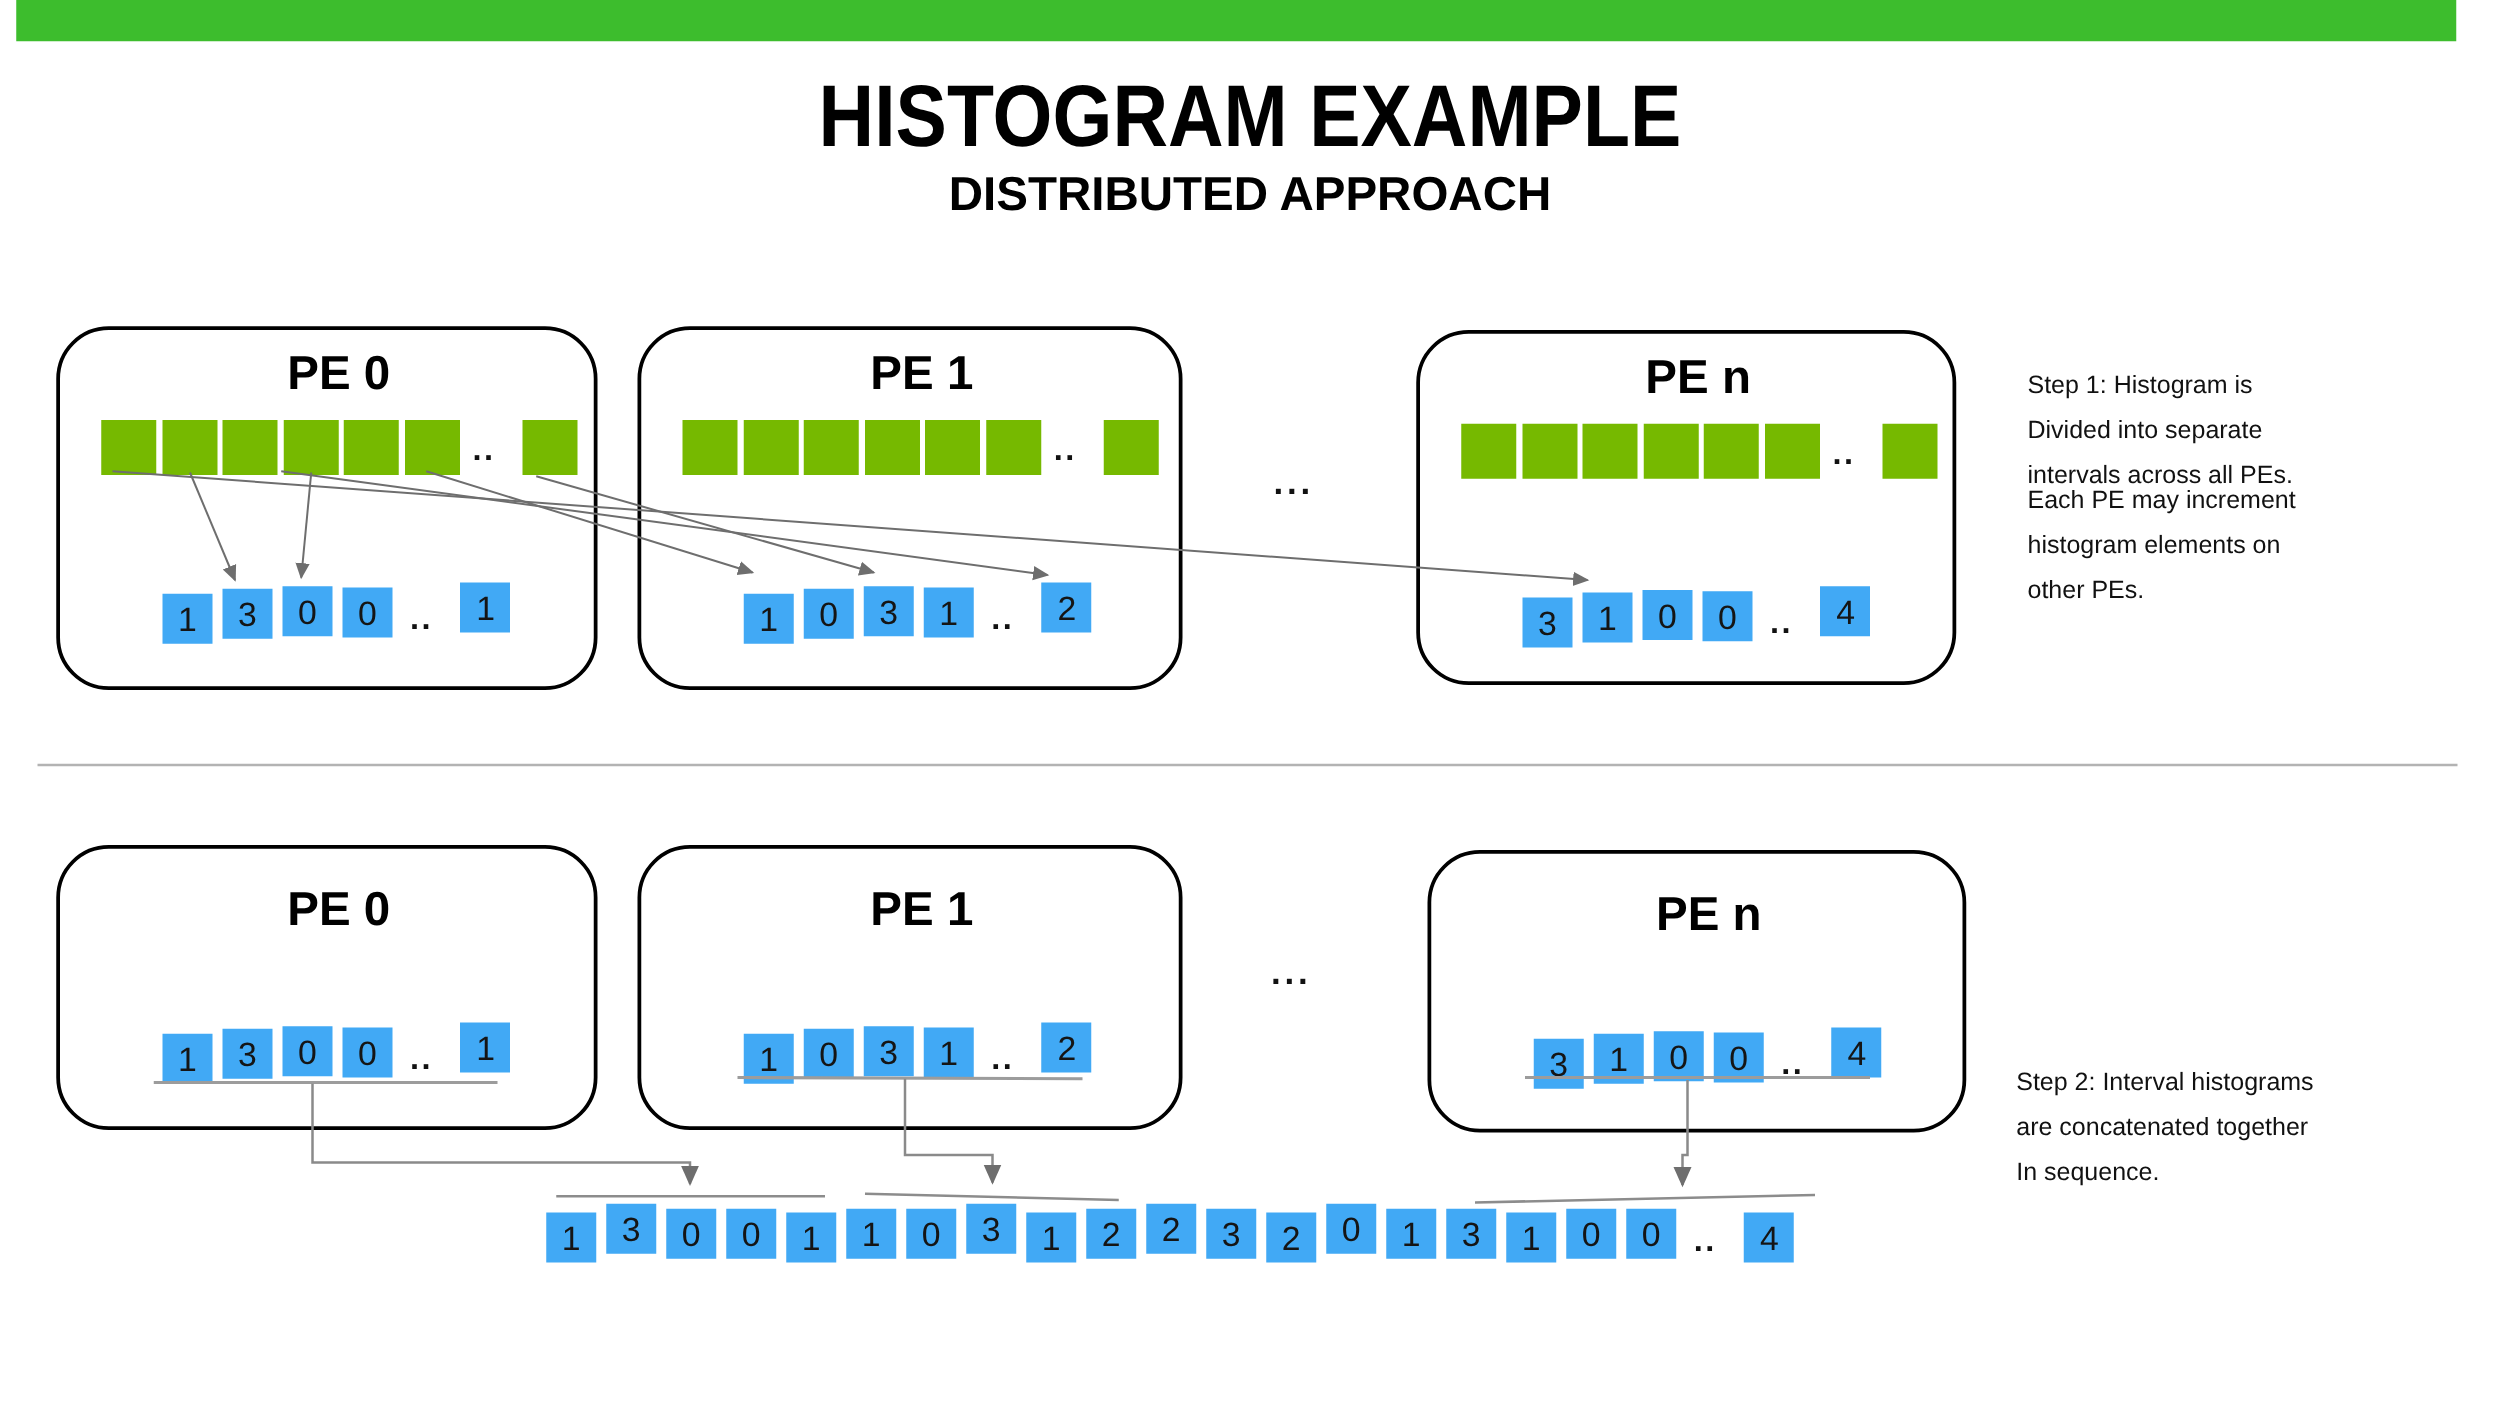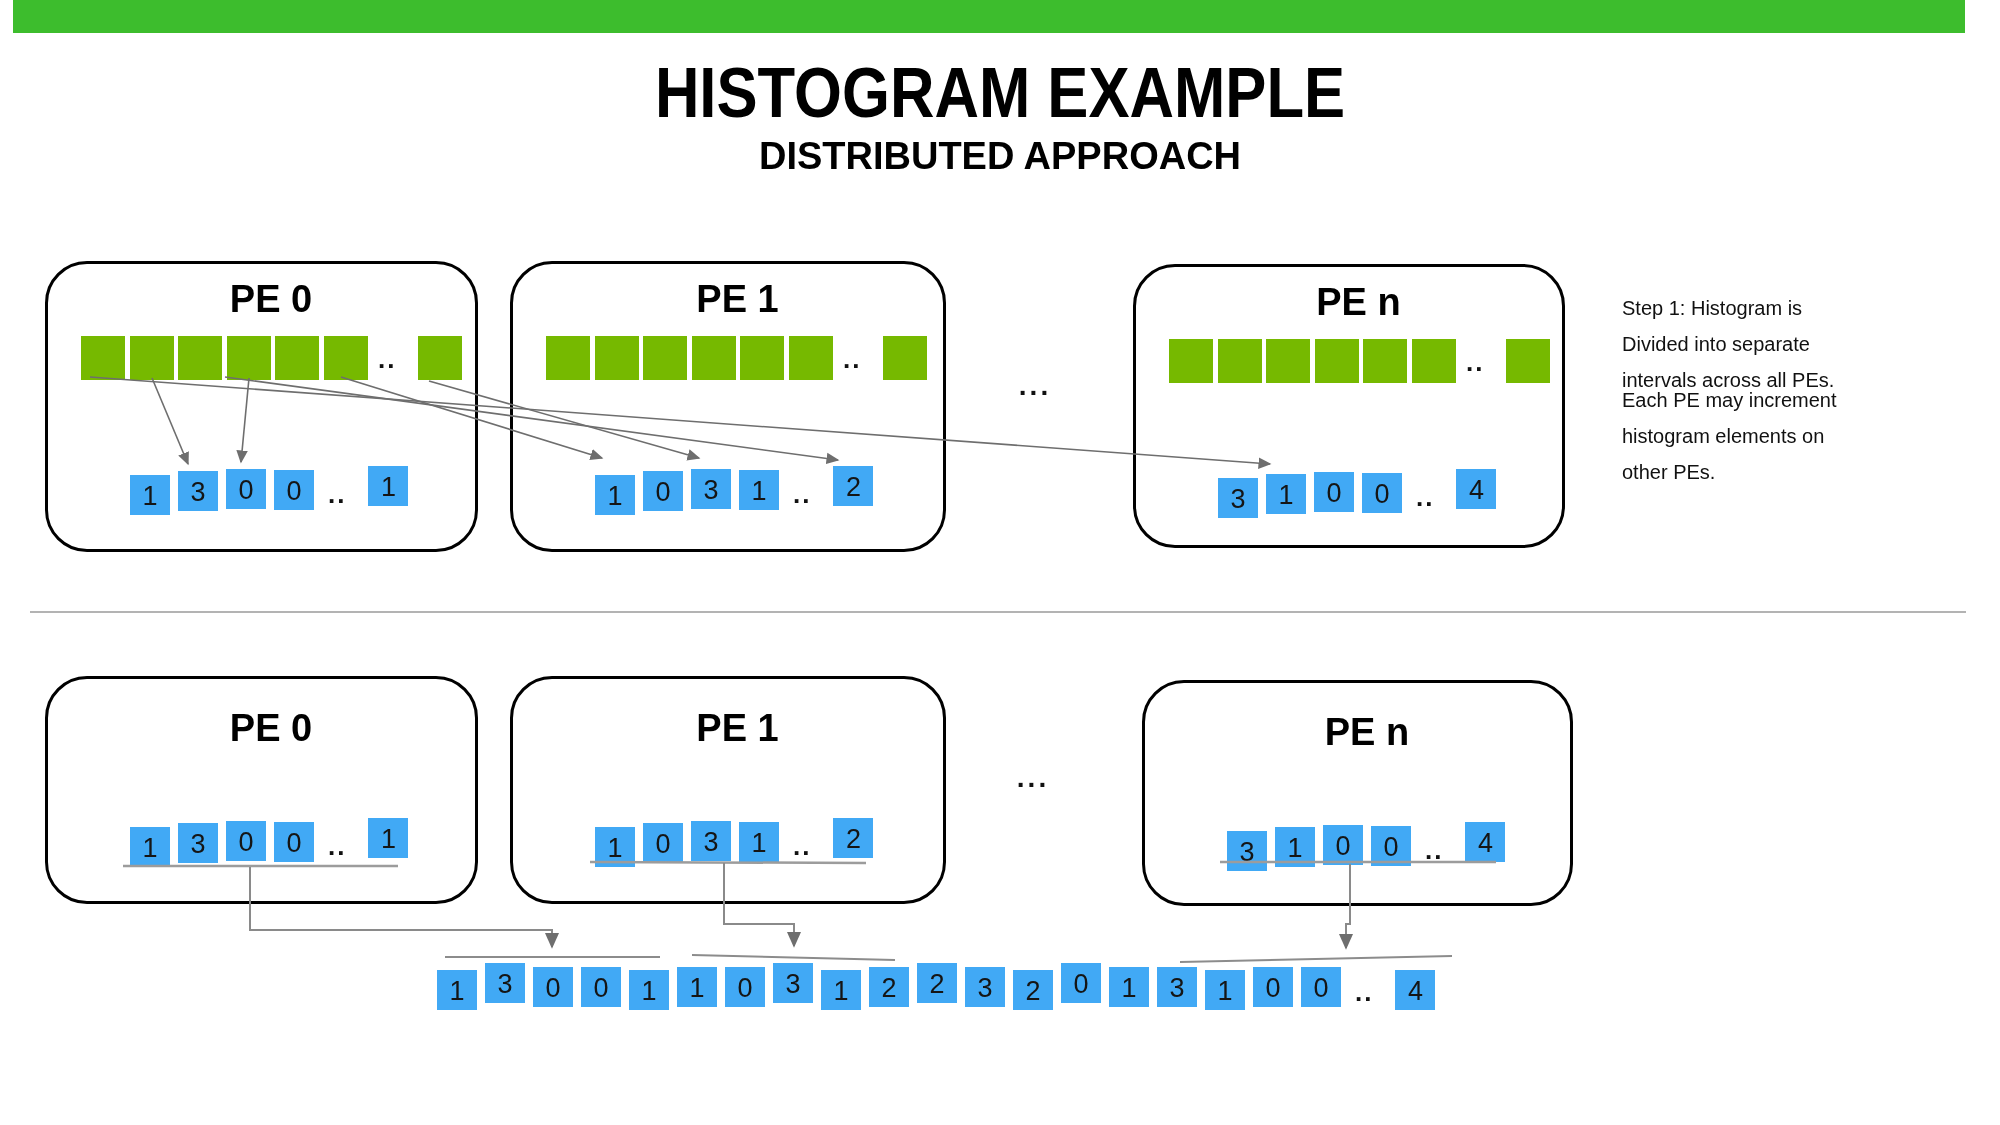--- a/index.html
+++ b/index.html
@@ -153,20 +153,23 @@
     <div class="brow">
       <div class="sq">3</div>
       <div class="sq">1</div>
       <div class="sq">0</div>
       <div class="sq">0</div>
       <span class="dots bdots">..</span>
       <div class="sq slast">4</div>
     </div>
   </div>
 
+  <div class="caption" style="left:1613px;top:848px">Step 2: Interval histograms
+are concatenated together
+In sequence.</div>
 
   <div class="concat">
     <div class="sq">1</div>
     <div class="sq">3</div>
     <div class="sq">0</div>
     <div class="sq">0</div>
     <div class="sq">1</div>
     <div class="sq">1</div>
     <div class="sq">0</div>
     <div class="sq">3</div>

